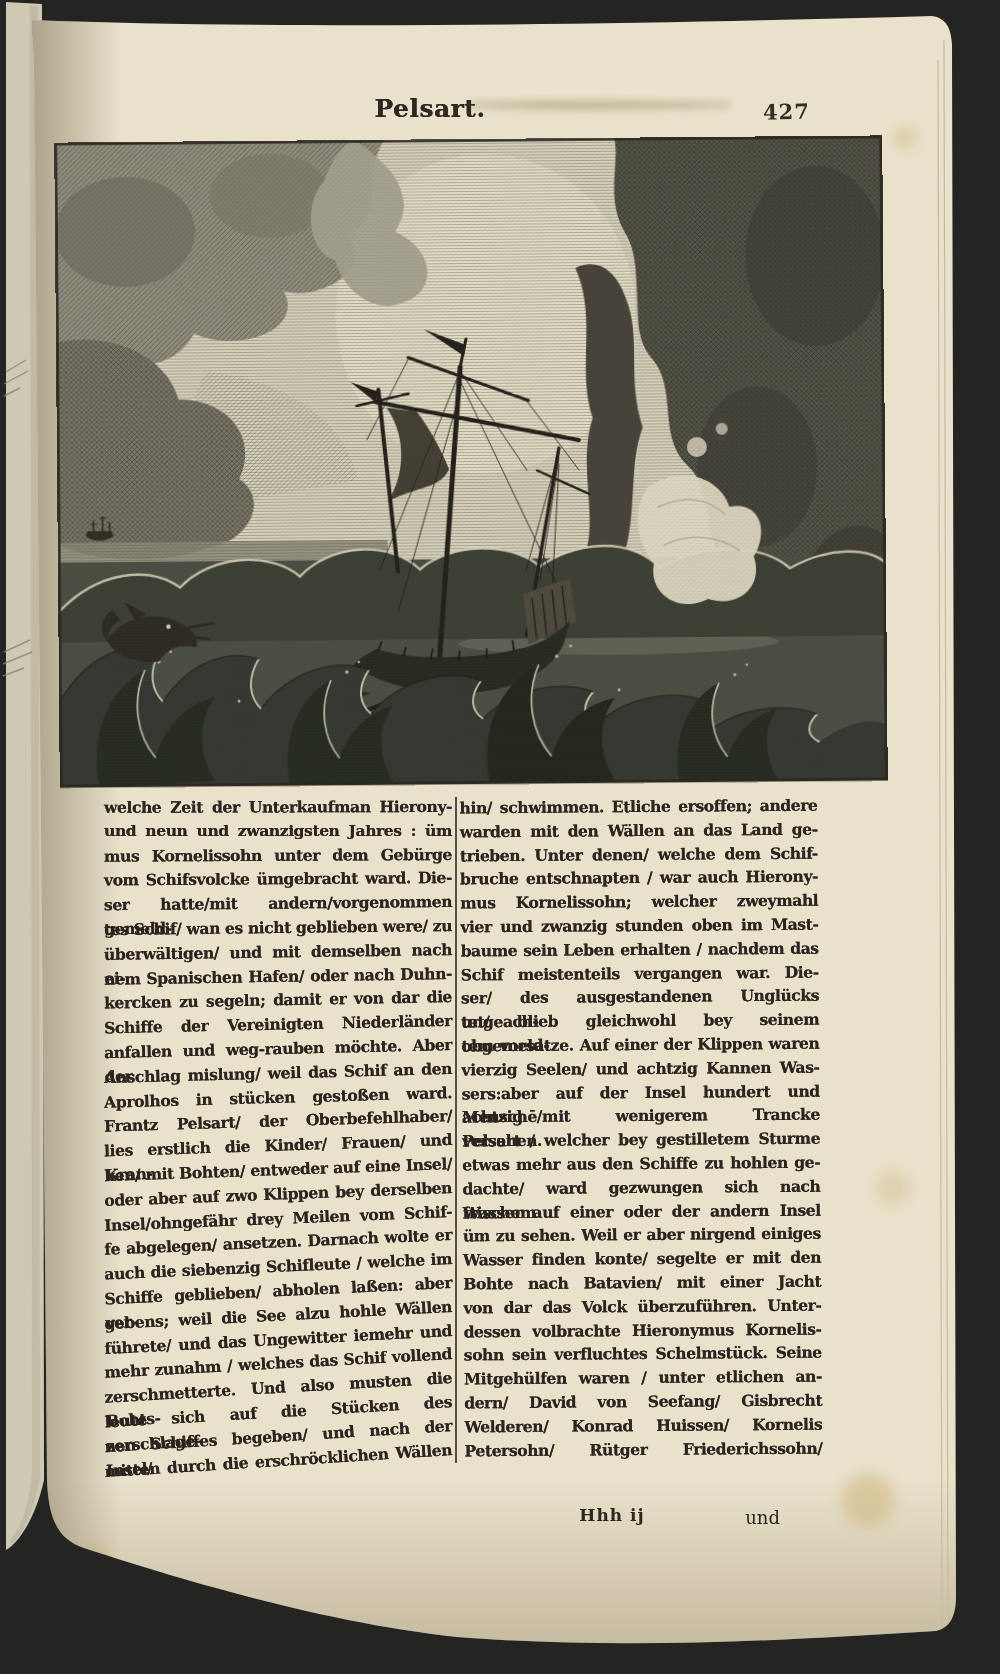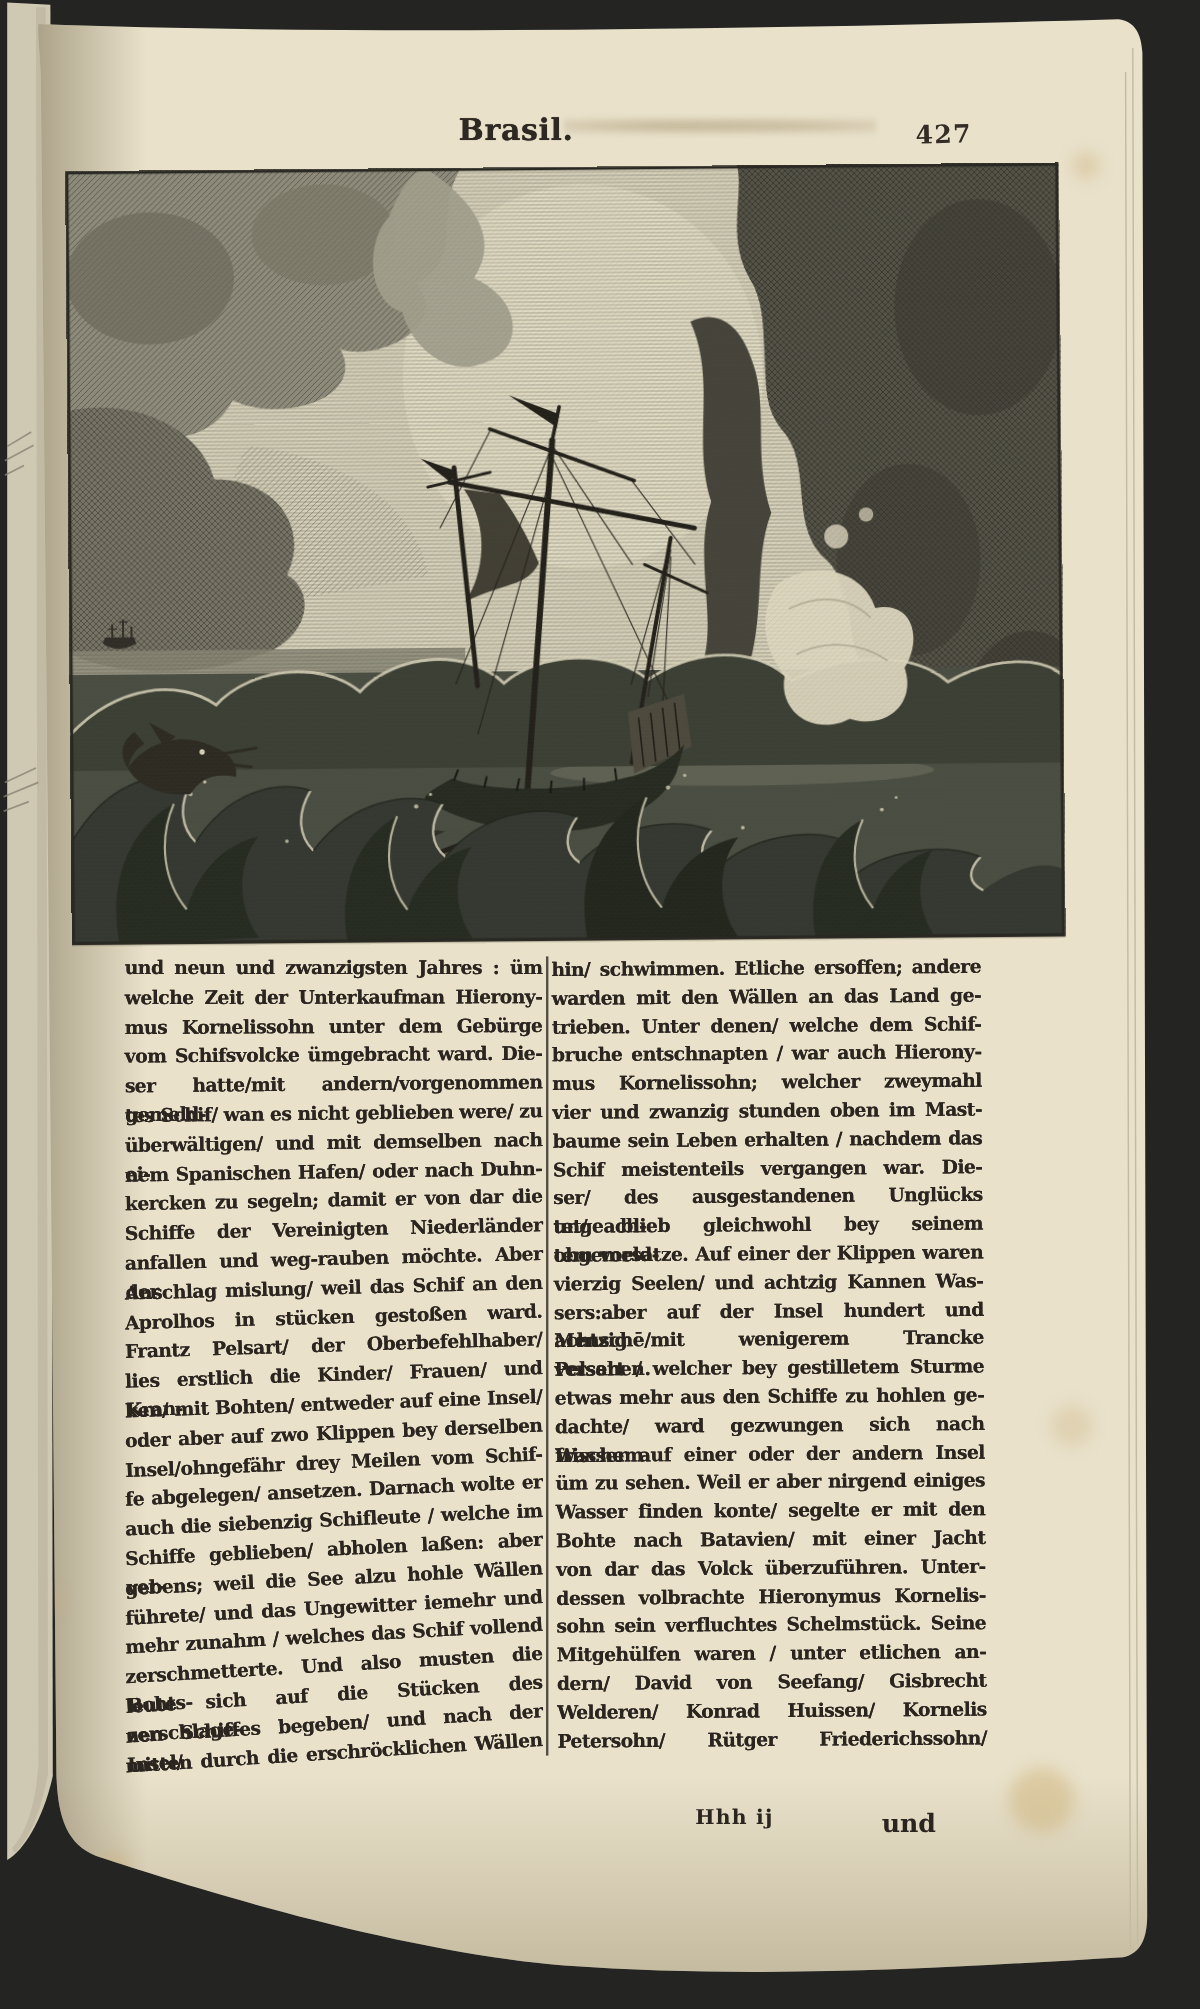--- a/index.html
+++ b/index.html
@@ -33,21 +33,21 @@
   .line:after{content:"";display:inline-block;width:100%;}
   .jline{white-space:normal;text-align:justify;text-align-last:justify;}
   #col-left .line{transform-origin:100% 50%;transform:rotate(calc(var(--i) * -0.135deg));}
 
   #divider{left:455px;top:797px;width:1.6px;height:666px;background:#3a342b;opacity:.85;z-index:2;}
 
   
   #footer-line{left:462px;top:1505px;width:358px;height:26px;z-index:2;}
   #sig{position:absolute;left:80px;top:0;width:140px;text-align:center;
     font-size:17px;font-weight:700;letter-spacing:1px;color:#2b2520;}
-  #catchword{position:absolute;right:40px;top:2px;font-size:21px;font-weight:700;color:#2b2520;}
+  #catchword{position:absolute;right:40px;top:2px;font-size:18px;font-weight:400;color:#2b2520;}
 </style>
 </head>
 <body>
 
 <div id="stage">
 
   <svg id="page-shape" width="1000" height="1674" viewBox="0 0 1000 1674">
     <defs>
       <linearGradient id="gutter" x1="0" y1="0" x2="1" y2="0">
         <stop offset="0" stop-color="rgba(96,84,58,.45)"></stop>
@@ -90,21 +90,21 @@
         <circle cx="868" cy="1500" r="27" fill="#c9a968" opacity=".4"></circle>
         <circle cx="96" cy="1556" r="13" fill="#c9a968" opacity=".3"></circle>
         <circle cx="44" cy="1334" r="7" fill="#d3b275" opacity=".45"></circle>
         <circle cx="120" cy="770" r="9" fill="#c7ab72" opacity=".22"></circle>
       </g>
     </g>
   </svg>
 
   <div id="showthrough" class="abs"></div>
 
-  <div id="hdr-title" class="abs">Brasil.</div>
+  <div id="hdr-title" class="abs">Pelsart.</div>
   <div id="hdr-num" class="abs">427</div>
 
   <svg id="engraving" class="abs" viewBox="0 0 828 645">
     <defs>
       <pattern id="hH" width="4" height="3" patternUnits="userSpaceOnUse">
         <path d="M0,1.5 H4" stroke="#5c5b4f" stroke-width=".7"></path>
       </pattern>
       <pattern id="hD" width="5" height="5" patternUnits="userSpaceOnUse">
         <path d="M0,5 L5,0" stroke="#4a4940" stroke-width=".7"></path>
       </pattern>
@@ -260,22 +260,22 @@
       <line x1="72" y1="26" x2="104" y2="30" stroke="#2d2a22" stroke-width="2.4"></line>
       <circle cx="62" cy="17" r="2.2" fill="#d9d3bb"></circle>
     </g>
 
     <rect x="0" y="0" width="828" height="645" fill="url(#hD)" opacity=".1"></rect>
     <rect x="0" y="0" width="828" height="645" fill="url(#hH)" opacity=".08"></rect>
     <rect x="1.5" y="1.5" width="825" height="642" fill="none" stroke="#2a2822" stroke-width="2.5"></rect>
   </svg>
 
   <div id="col-left" class="abs col">
+    <div class="line jline" style="--i:1">welche Zeit der Unterkaufman Hierony-</div>
     <div class="line jline" style="--i:0">und neun und zwanzigsten Jahres : üm</div>
-    <div class="line jline" style="--i:1">welche Zeit der Unterkaufman Hierony-</div>
     <div class="line jline" style="--i:2">mus Kornelissohn unter dem Gebürge</div>
     <div class="line jline" style="--i:3">vom Schifsvolcke ümgebracht ward. Die-</div>
     <div class="line jline" style="--i:4">ser hatte/mit andern/vorgenommen gemeld-</div>
     <div class="line jline" style="--i:5">tes Schif/ wan es nicht geblieben were/ zu</div>
     <div class="line jline" style="--i:6">überwältigen/ und mit demselben nach ei-</div>
     <div class="line jline" style="--i:7">nem Spanischen Hafen/ oder nach Duhn-</div>
     <div class="line jline" style="--i:8">kercken zu segeln; damit er von dar die</div>
     <div class="line jline" style="--i:9">Schiffe der Vereinigten Niederländer</div>
     <div class="line jline" style="--i:10">anfallen und weg-rauben möchte. Aber der</div>
     <div class="line jline" style="--i:11">Anschlag mislung/ weil das Schif an den</div>

